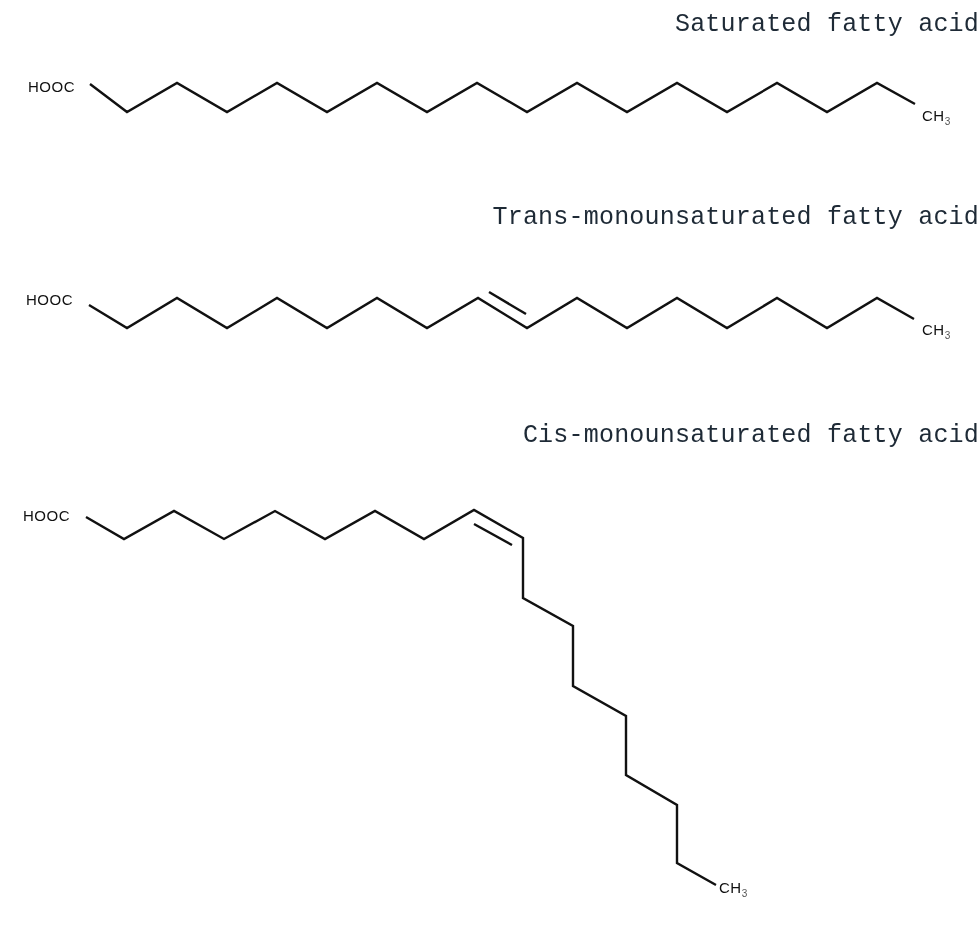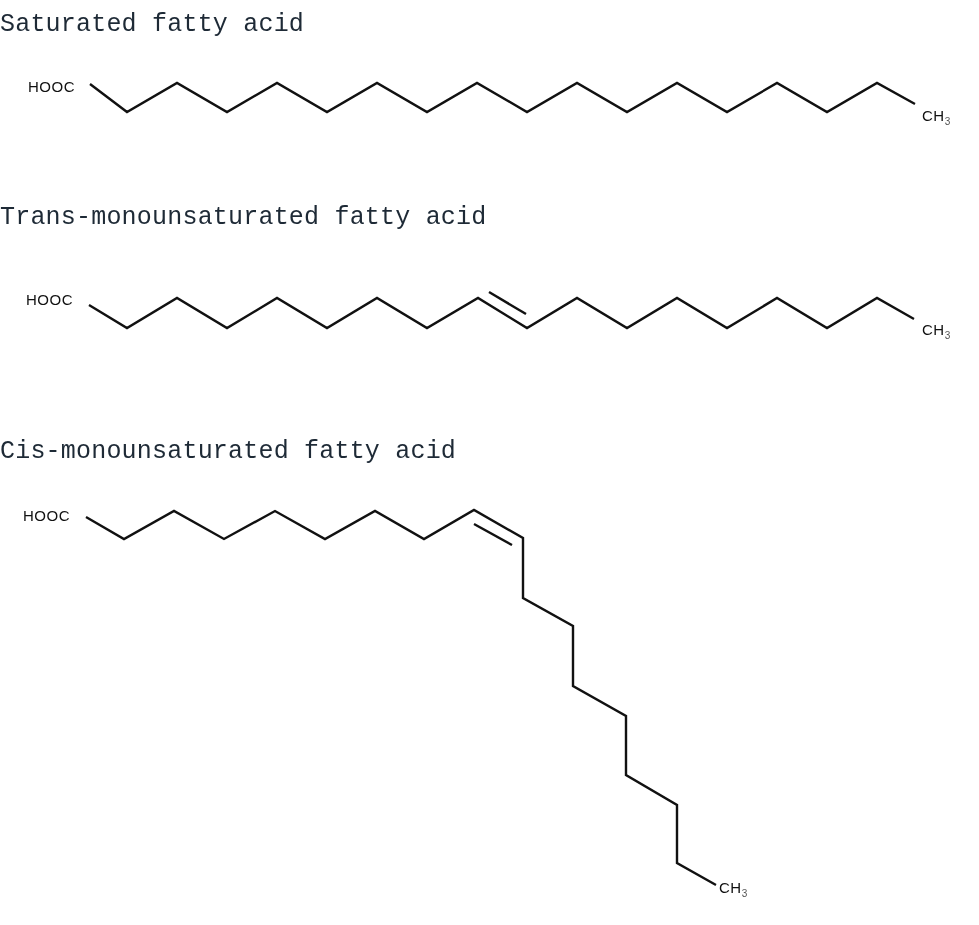--- a/index.html
+++ b/index.html
@@ -1,32 +1,32 @@
 <!DOCTYPE html>
 <html><head>
 <meta charset="utf-8">
 <style>
   html, body { margin: 0; padding: 0; background: #ffffff; }
   body { width: 979px; height: 925px; position: relative; overflow: hidden; }
   .title {
-    position: absolute; left: 0; width: 979px; text-align: left;
+    position: absolute; left: 0; width: 979px; text-align: right;
     font-family: "Liberation Mono", "DejaVu Sans Mono", monospace;
     font-size: 25px; color: #1e2a36; letter-spacing: 0.2px; line-height: 30px;
   }
   svg { position: absolute; left: 0; top: 0; }
   .bond { fill: none; stroke: #111111; stroke-width: 2.4; stroke-linejoin: miter; stroke-linecap: butt; }
   .lbl { font-family: "Liberation Sans", "DejaVu Sans", sans-serif; font-size: 15px; fill: #111111; letter-spacing: 0.5px; }
   .sub { font-family: "Liberation Sans", "DejaVu Sans", sans-serif; font-size: 10px; fill: #555555; }
 </style>
 </head>
 <body>
 
 <div class="title" style="top:10px">Saturated fatty acid</div>
 <div class="title" style="top:203px">Trans-monounsaturated fatty acid</div>
-<div class="title" style="top:437px">Cis-monounsaturated fatty acid</div>
+<div class="title" style="top:421px">Cis-monounsaturated fatty acid</div>
 
 <svg id="canvas" width="979" height="925" viewBox="0 0 979 925">
   <g>
     <polyline class="bond" points="90,84 127,112 177,83 227,112 277,83 327,112 377,83 427,112 477,83 527,112 577,83 627,112 677,83 727,112 777,83 827,112 877,83 915,104"></polyline>
     <text class="lbl" x="28" y="92">HOOC</text>
     <text class="lbl" x="922" y="121"><tspan>CH</tspan><tspan class="sub" dy="4">3</tspan></text>
   </g>
   <g>
     <polyline class="bond" points="89,305 127,328 177,298 227,328 277,298 327,328 377,298 427,328 478,298 527,328 577,298 627,328 677,298 727,328 777,298 827,328 877,298 914,319"></polyline>
     <line class="bond" x1="489" y1="292" x2="526" y2="314"></line>

